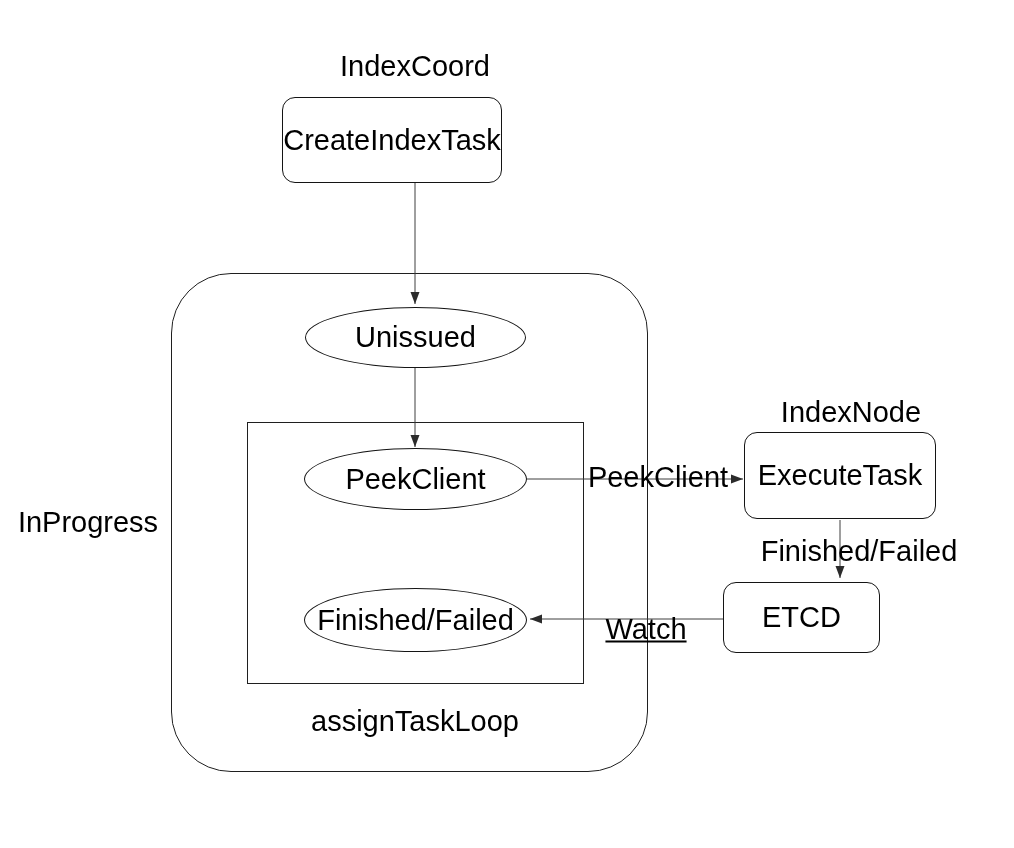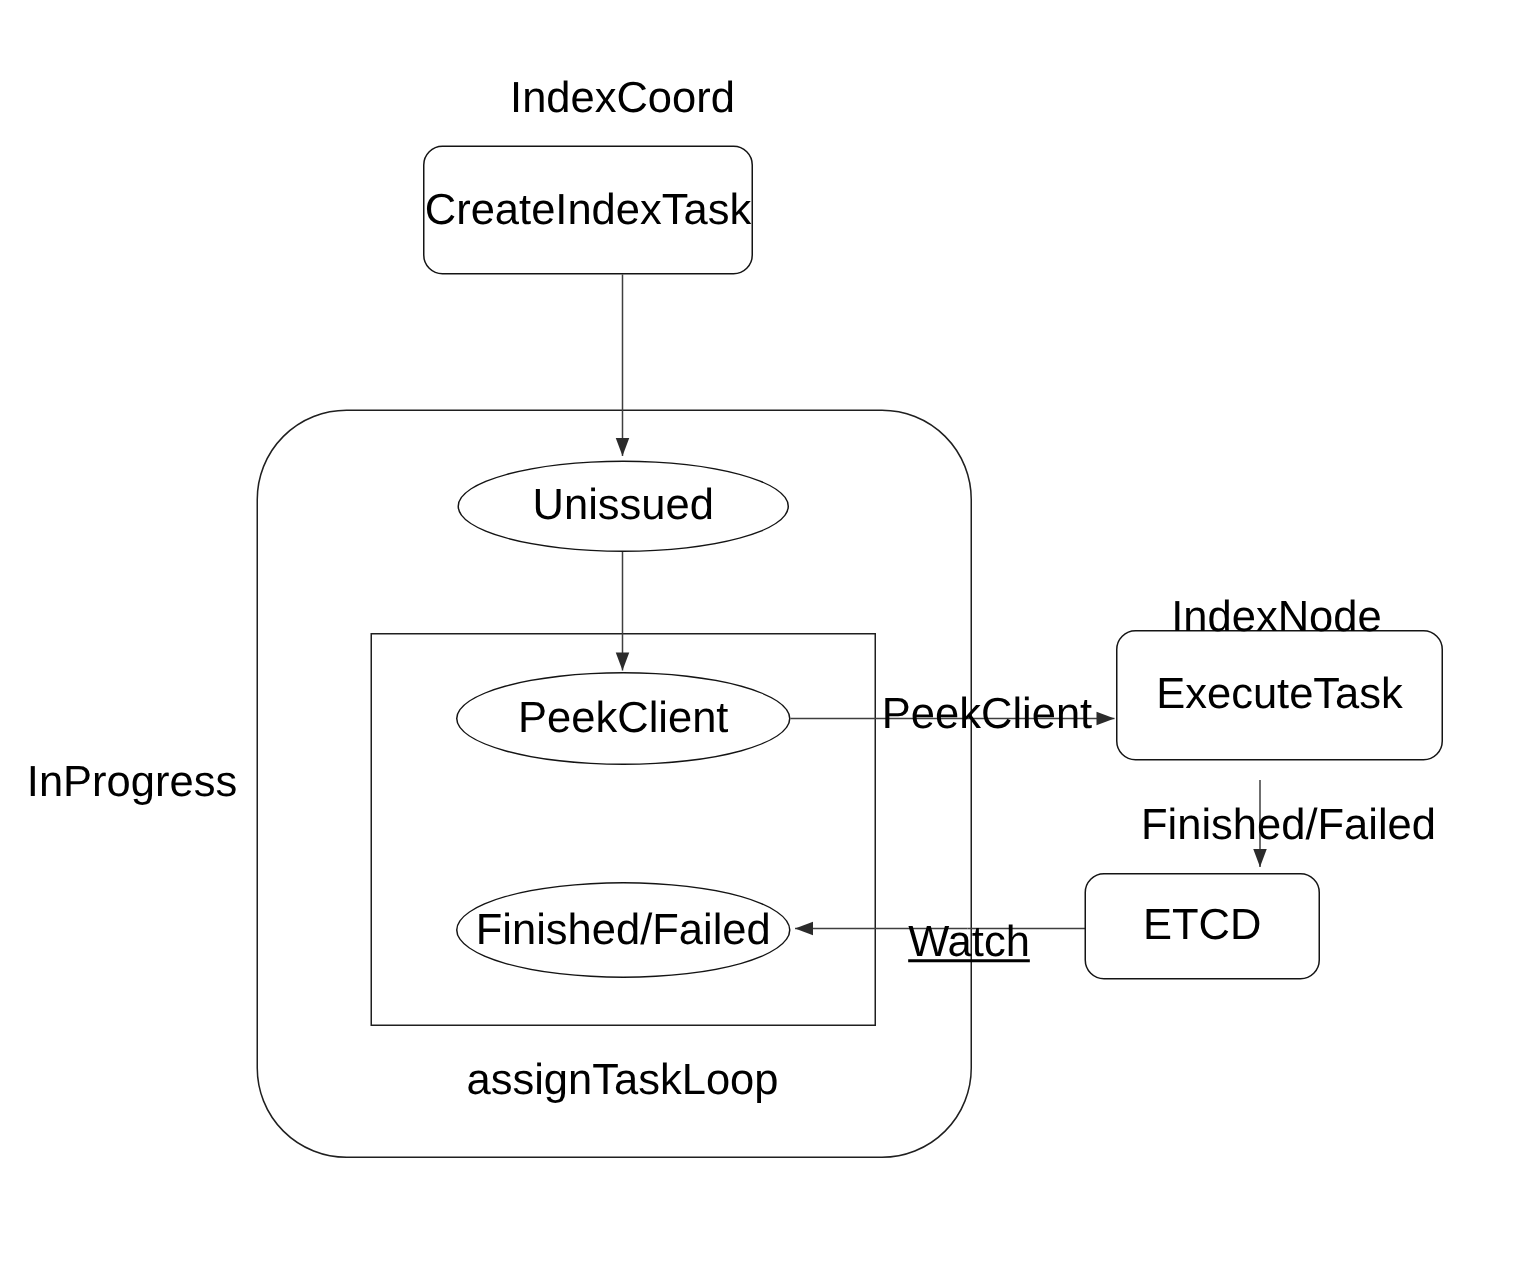--- a/index.html
+++ b/index.html
@@ -77,21 +77,21 @@
   </div>
 
   <div class="node ellipse" style="left:304px; top:448px; width:223px; height:62px;">
     <span>PeekClient</span>
   </div>
 
   <div class="node ellipse" style="left:304px; top:588px; width:223px; height:64px;">
     <span>Finished/Failed</span>
   </div>
 
-  <div class="node rounded" style="left:744px; top:420px; width:218px; height:87px;">
+  <div class="node rounded" style="left:744px; top:432px; width:192px; height:87px;">
     <span>ExecuteTask</span>
   </div>
 
   <div class="node rounded" style="left:723px; top:582px; width:157px; height:71px;">
     <span>ETCD</span>
   </div>
 
   <div class="lbl" style="left:415px; top:66px;">IndexCoord</div>
   <div class="lbl" style="left:88px; top:522px;">InProgress</div>
   <div class="lbl" style="left:851px; top:412px;">IndexNode</div>

